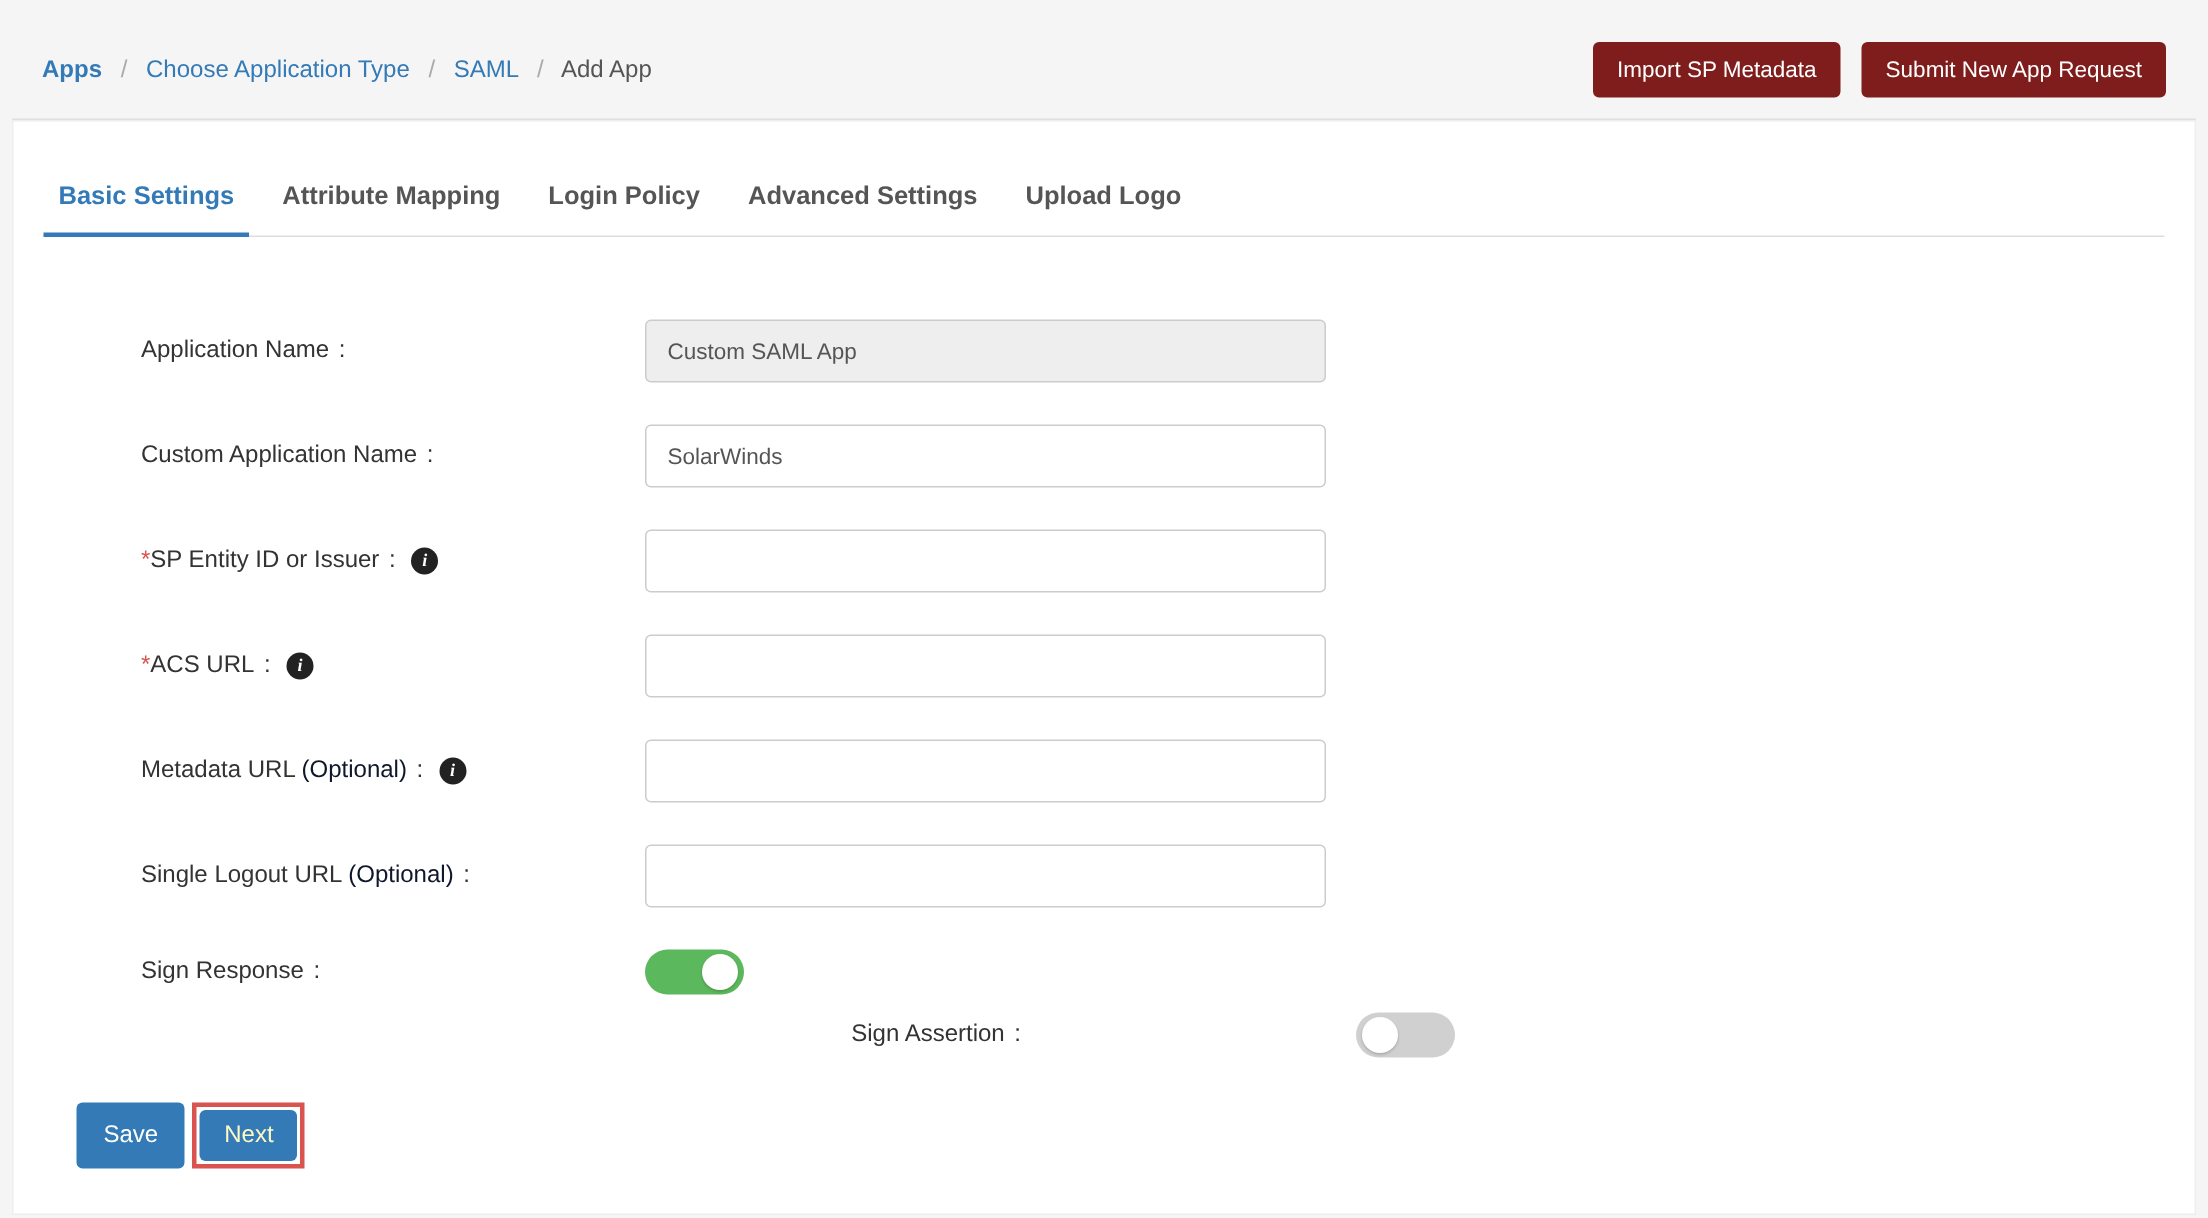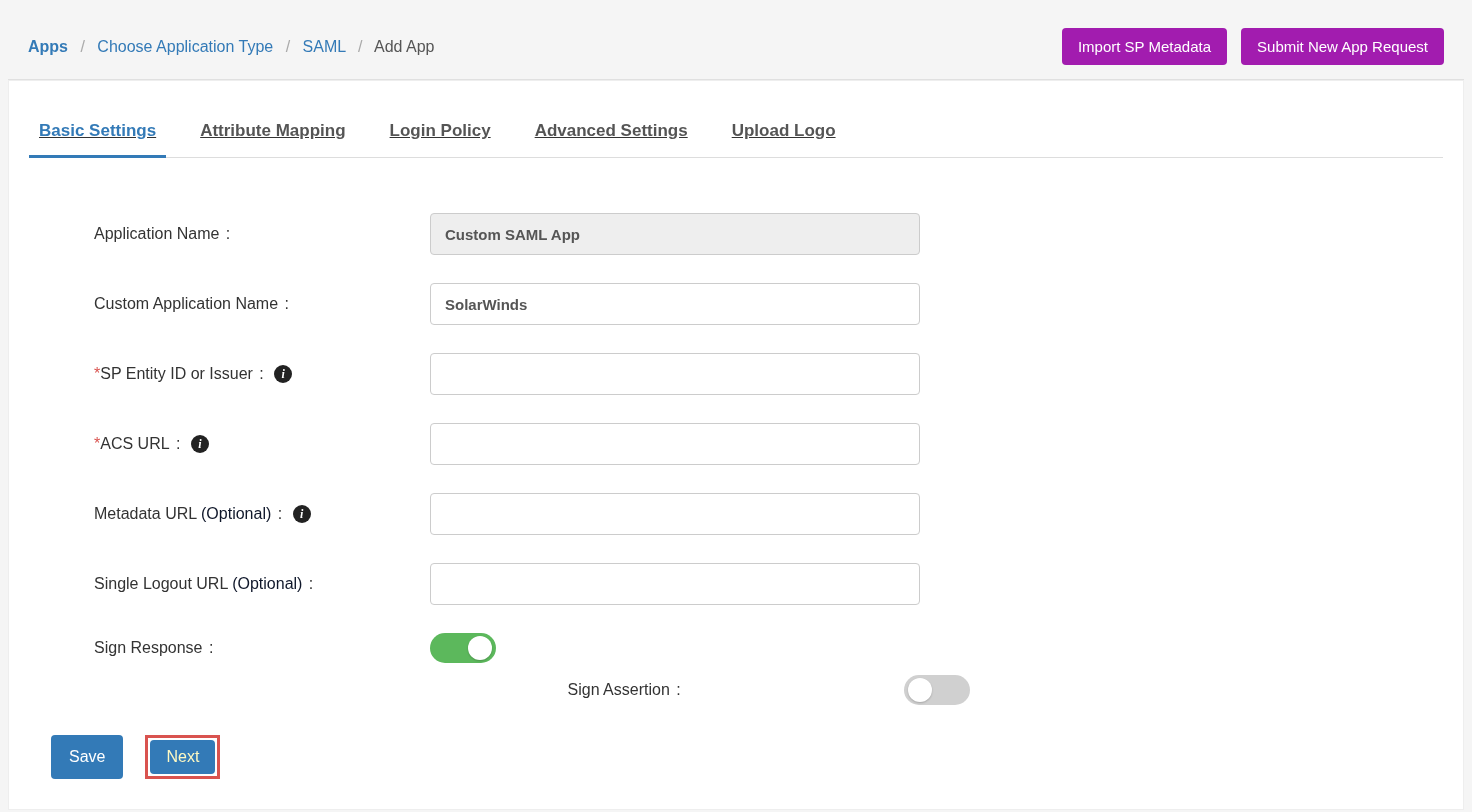--- a/index.html
+++ b/index.html
@@ -21,31 +21,30 @@
     .breadcrumb .current { color: #555; }
 
     .header-buttons { display: flex; gap: 14px; }
     .btn {
       border: none;
       border-radius: 4px;
       padding: 10px 16px;
       font-size: 15px;
       cursor: pointer;
       color: #fff;
-      background: #a21caf;
+      background: #7f1d1d;
     }
 
     .content { background: #fff; padding: 0 20px 30px 20px; border: 1px solid #eee; }
 
     .tabs {
       display: flex;
       border-bottom: 1px solid #ddd;
       margin-top: 32px;
-      gap: 24px;
-      text-decoration: underline;
+      gap: 12px;
     }
     .tab {
       padding: 8px 10px 14px 10px;
       font-size: 17px;
       color: #555;
       font-weight: 600;
       cursor: pointer;
       border-bottom: 3px solid transparent;
       margin-bottom: -1px;
     }
@@ -75,29 +74,28 @@
       background: #222;
       color: #fff;
       font-size: 12px;
       font-weight: bold;
       font-style: italic;
       font-family: Georgia, serif;
       margin-left: 6px;
       vertical-align: middle;
     }
     .form-input {
-      width: 490px;
+      width: 454px;
       height: 42px;
       border: 1px solid #ccc;
       border-radius: 4px;
       padding: 0 14px;
       font-size: 15px;
       color: #555;
       background: #fff;
-      font-weight: bold;
     }
     .form-input[readonly] {
       background: #eee;
       color: #555;
     }
 
     .toggle {
       position: relative;
       width: 66px;
       height: 30px;
@@ -113,21 +111,21 @@
       height: 24px;
       border-radius: 50%;
       background: #fff;
       box-shadow: 0 1px 2px rgba(0,0,0,0.2);
     }
     .toggle.on .knob { right: 4px; }
     .toggle.off .knob { left: 4px; }
 
     .footer-buttons {
       display: flex;
-      gap: 22px;
+      gap: 5px;
       margin: 30px 0 0 22px;
     }
     .btn-save {
       background: #337ab7;
       color: #fff;
       border: none;
       border-radius: 4px;
       padding: 10px 18px;
       font-size: 16px;
       cursor: pointer;

